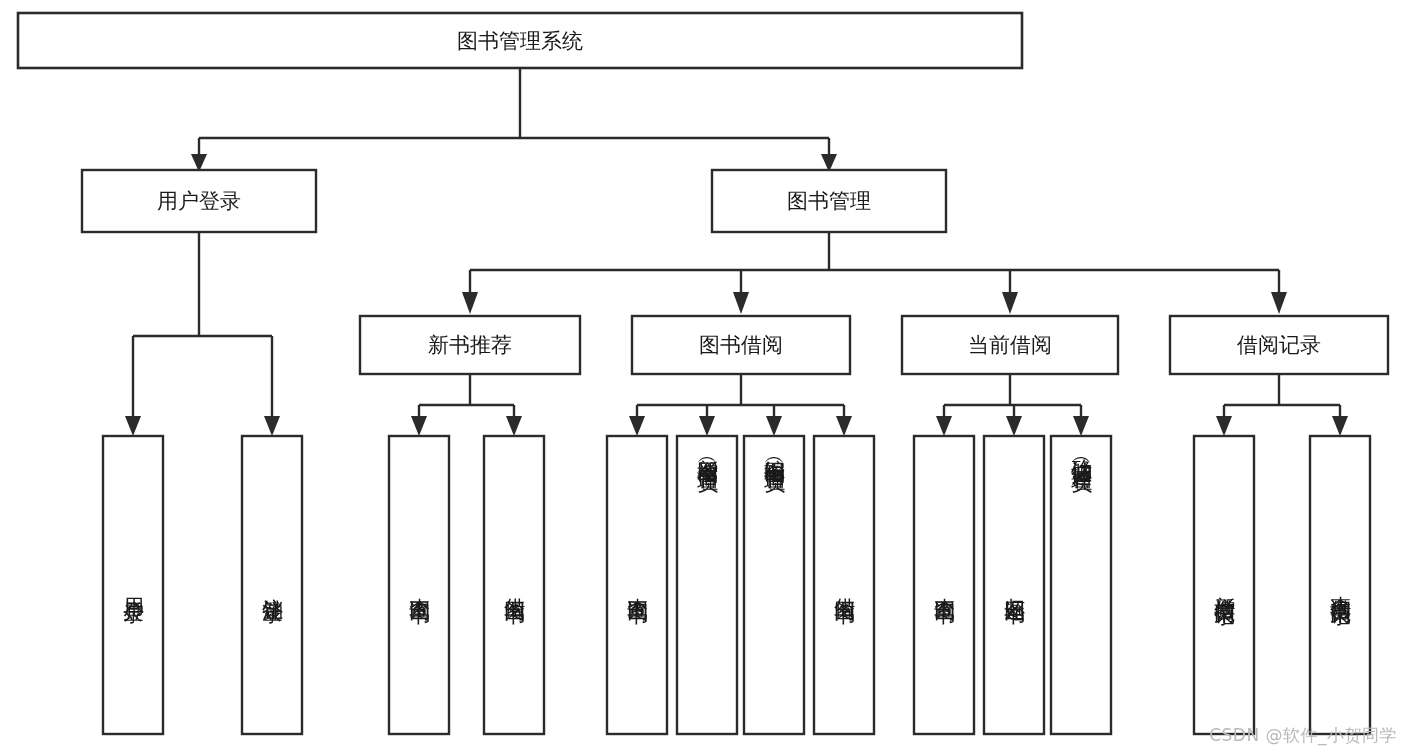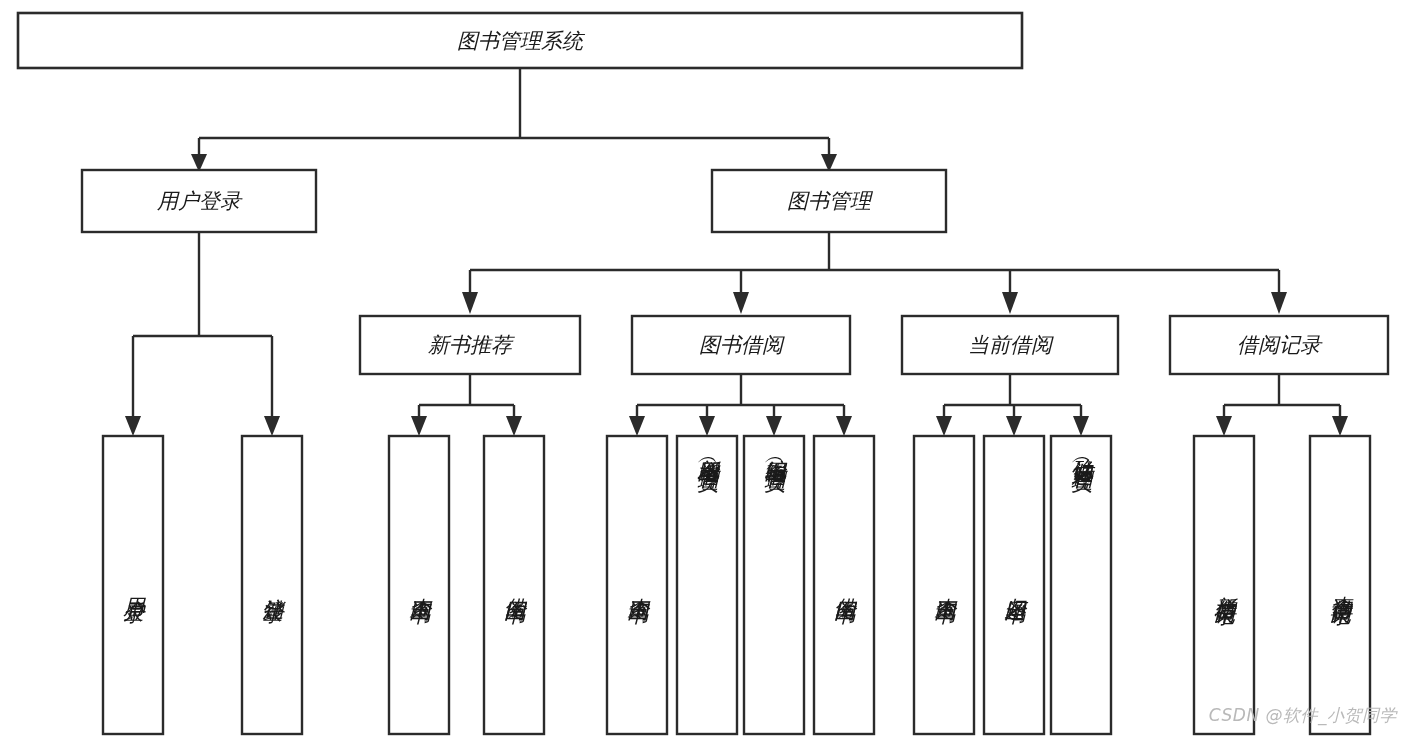--- a/index.html
+++ b/index.html
@@ -12,21 +12,20 @@
     height: 747px;
     font-family: "DejaVu Sans", "Liberation Sans", sans-serif;
     overflow: hidden;
     position: relative;
   }
   #diagram-root {
     position: relative;
     width: 1405px;
     height: 747px;
     background: #ffffff;
-    font-style: italic;
   }
   svg#flow {
     position: absolute;
     top: 0;
     left: 0;
     width: 1405px;
     height: 747px;
     display: block;
   }
   .node-rect {
@@ -70,21 +69,21 @@
     font-size: 21px;
     line-height: 1.32;
     letter-spacing: 2px;
     color: #1a1a1a;
     white-space: nowrap;
     text-align: center;
   }
   #watermark {
     position: absolute;
     right: 8px;
-    bottom: 20px;
+    bottom: 0;
     font-family: "DejaVu Sans", "Liberation Sans", sans-serif;
     font-size: 17px;
     color: #b9b9b9;
     letter-spacing: 0.5px;
     white-space: nowrap;
   }
 </style>
 </head>
 <body>
 

